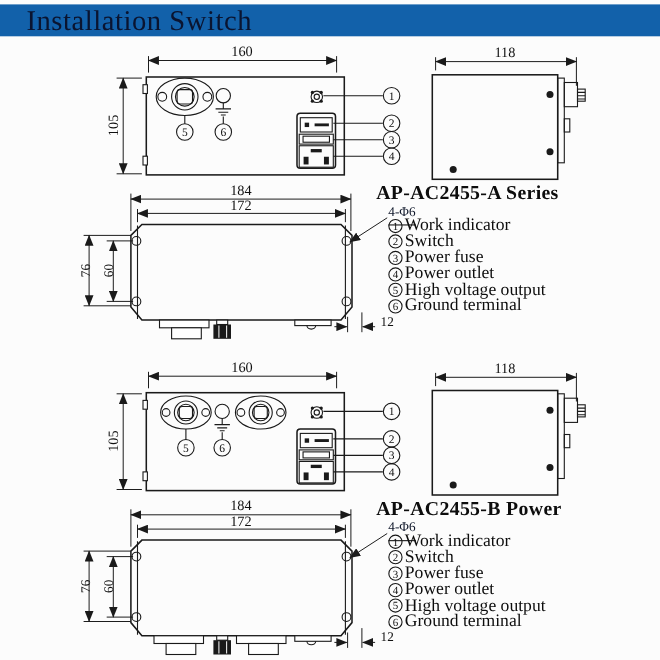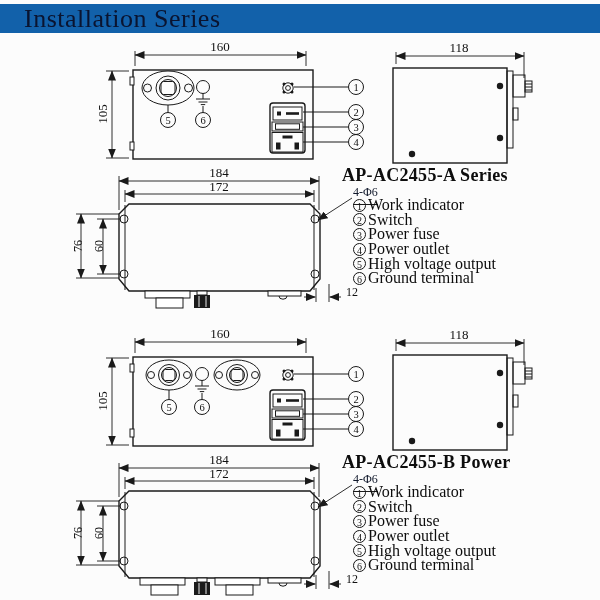--- a/index.html
+++ b/index.html
@@ -26,21 +26,21 @@
   .lrow{display:flex;align-items:center;height:14.6px;}
   .cnum{flex:0 0 auto;width:13px;height:13px;border:1.2px solid #151515;border-radius:50%;font-size:10px;line-height:13px;text-align:center;color:#101010;margin-right:2px;box-sizing:border-box;}
   .llab{font-size:16px;line-height:14px;color:#0d0d0d;white-space:nowrap;}
 </style>
 </head>
 <body>
 
 <div class="page">
 
   <div class="titlebar">
-    <span>Installation Series</span>
+    <span>Installation Switch</span>
   </div>
 
   <svg class="draw" width="600" height="600" viewBox="0 0 600 600">
     <defs>
       <marker id="arr" markerWidth="11" markerHeight="8" refX="9.5" refY="4" orient="auto-start-reverse" markerUnits="userSpaceOnUse">
         <path d="M0,0 L10,4 L0,8 Z" fill="#1a1a1a"></path>
       </marker>
     </defs>
 
     <g>

